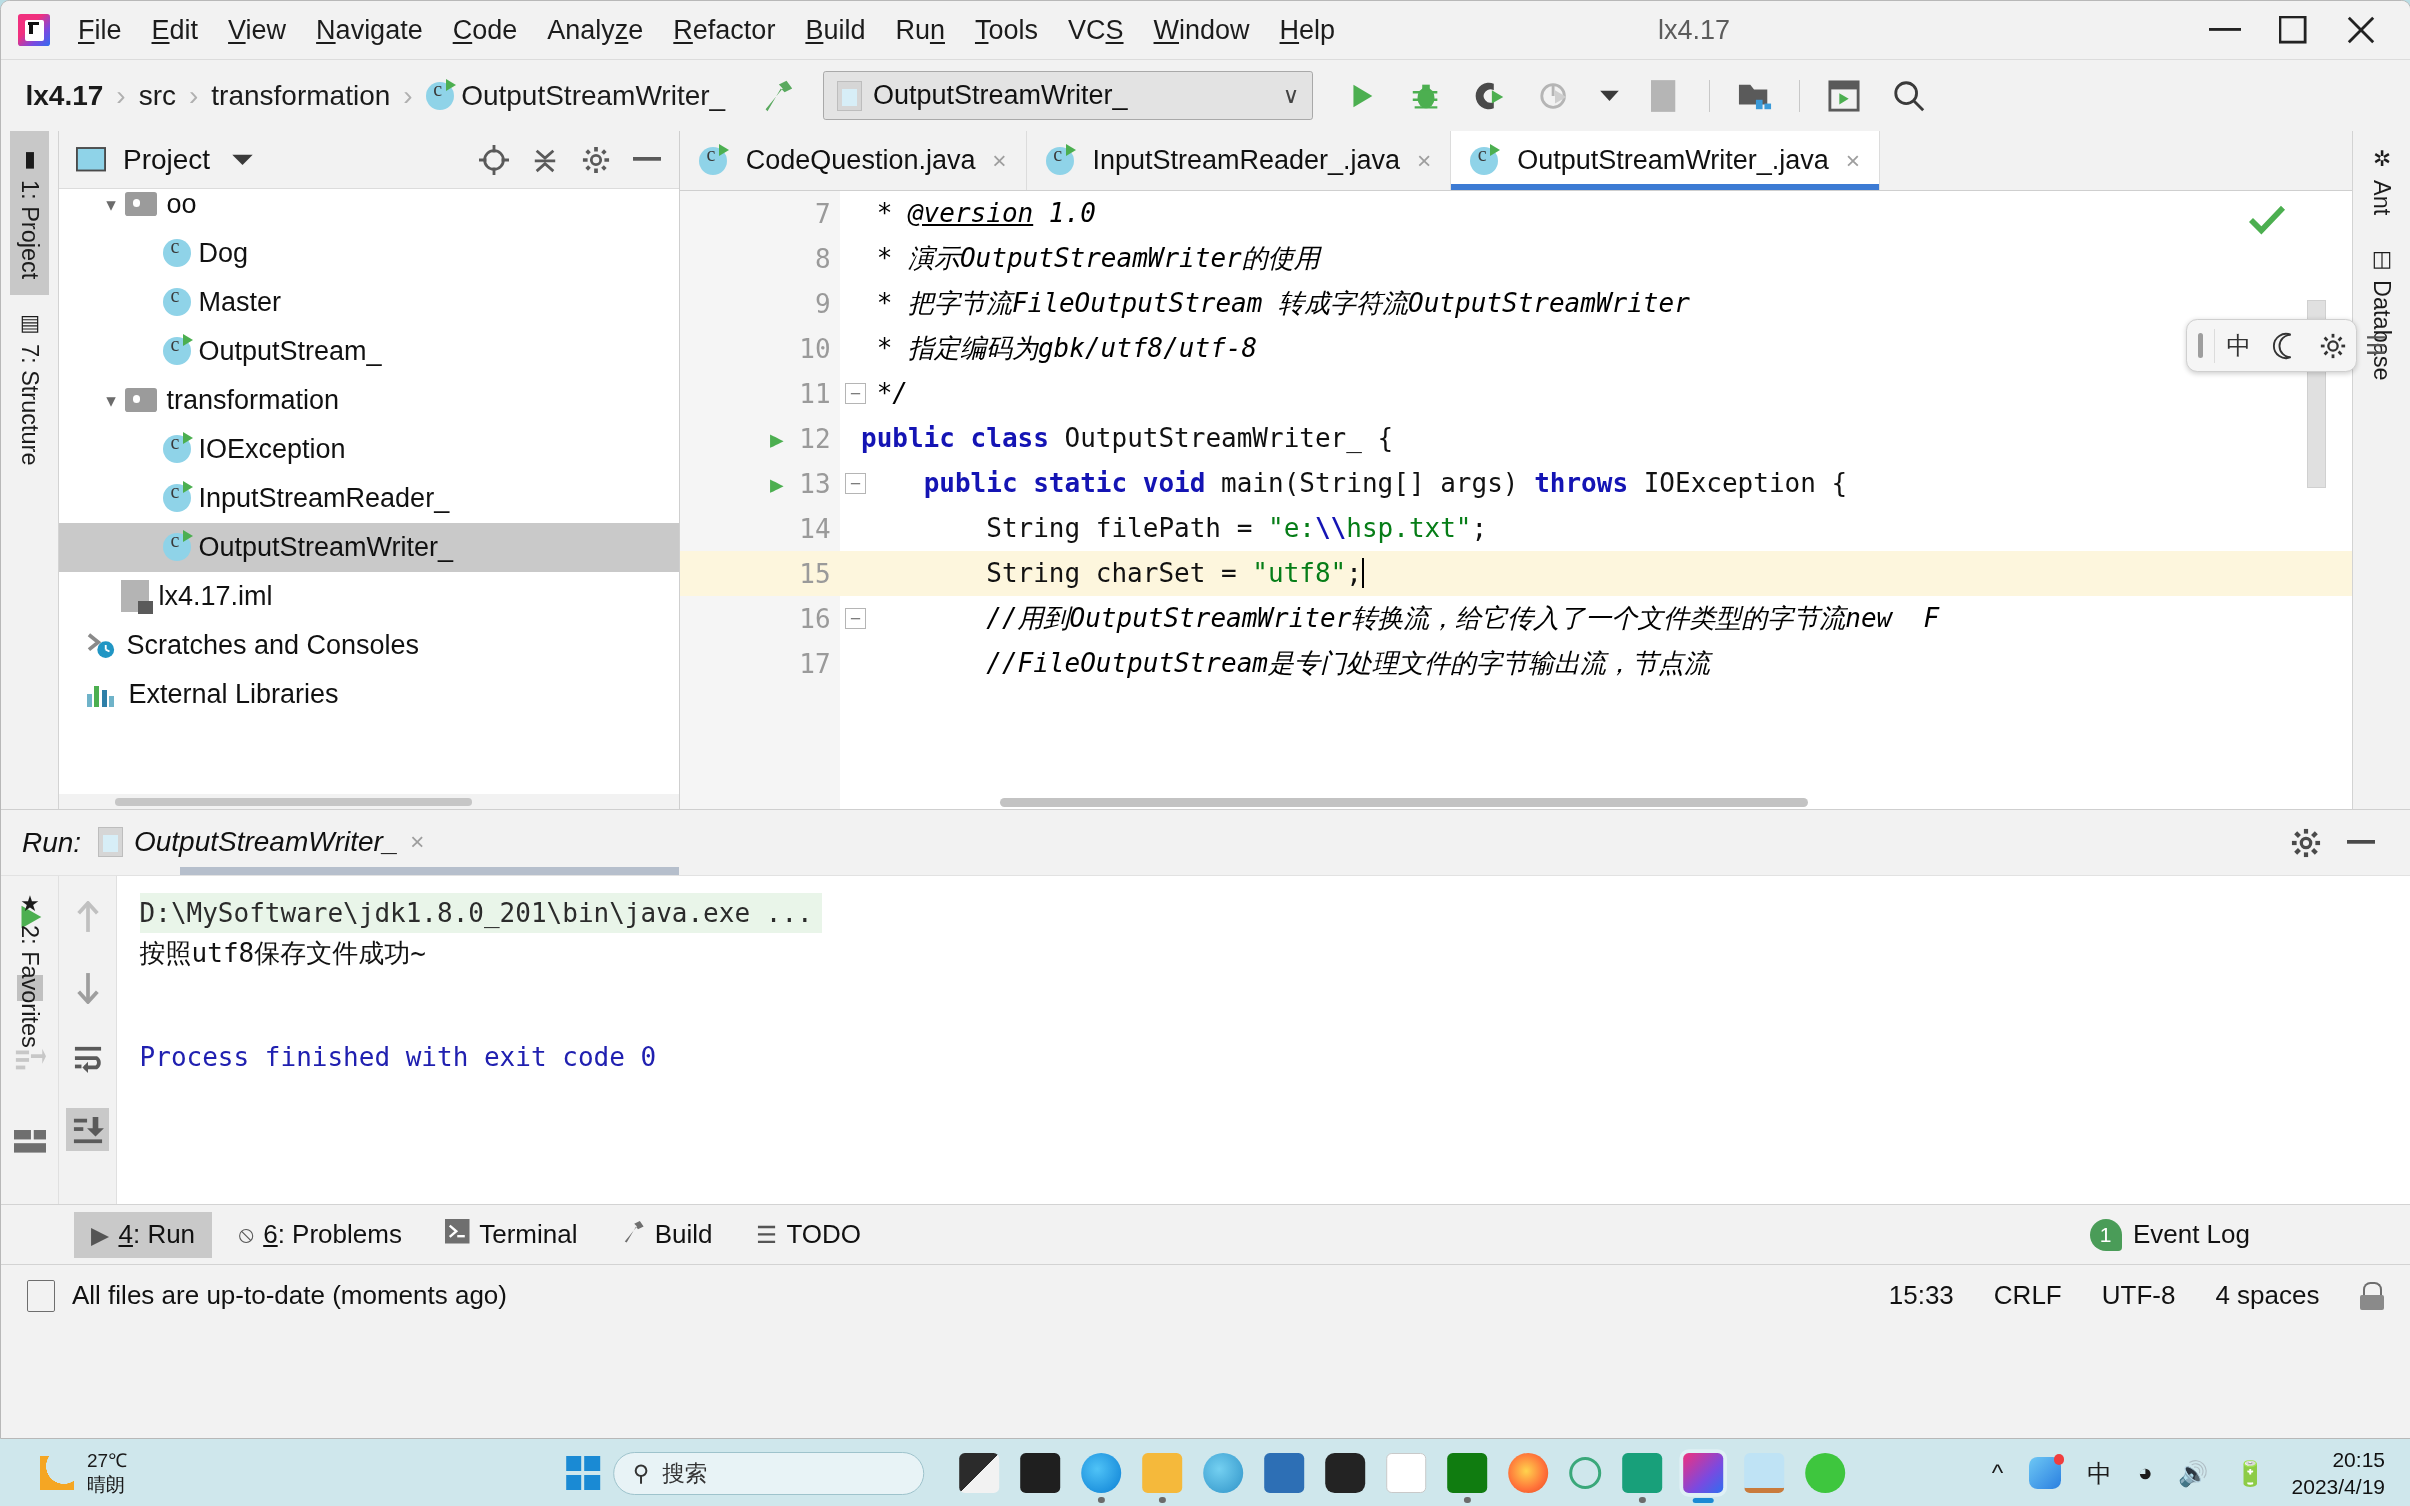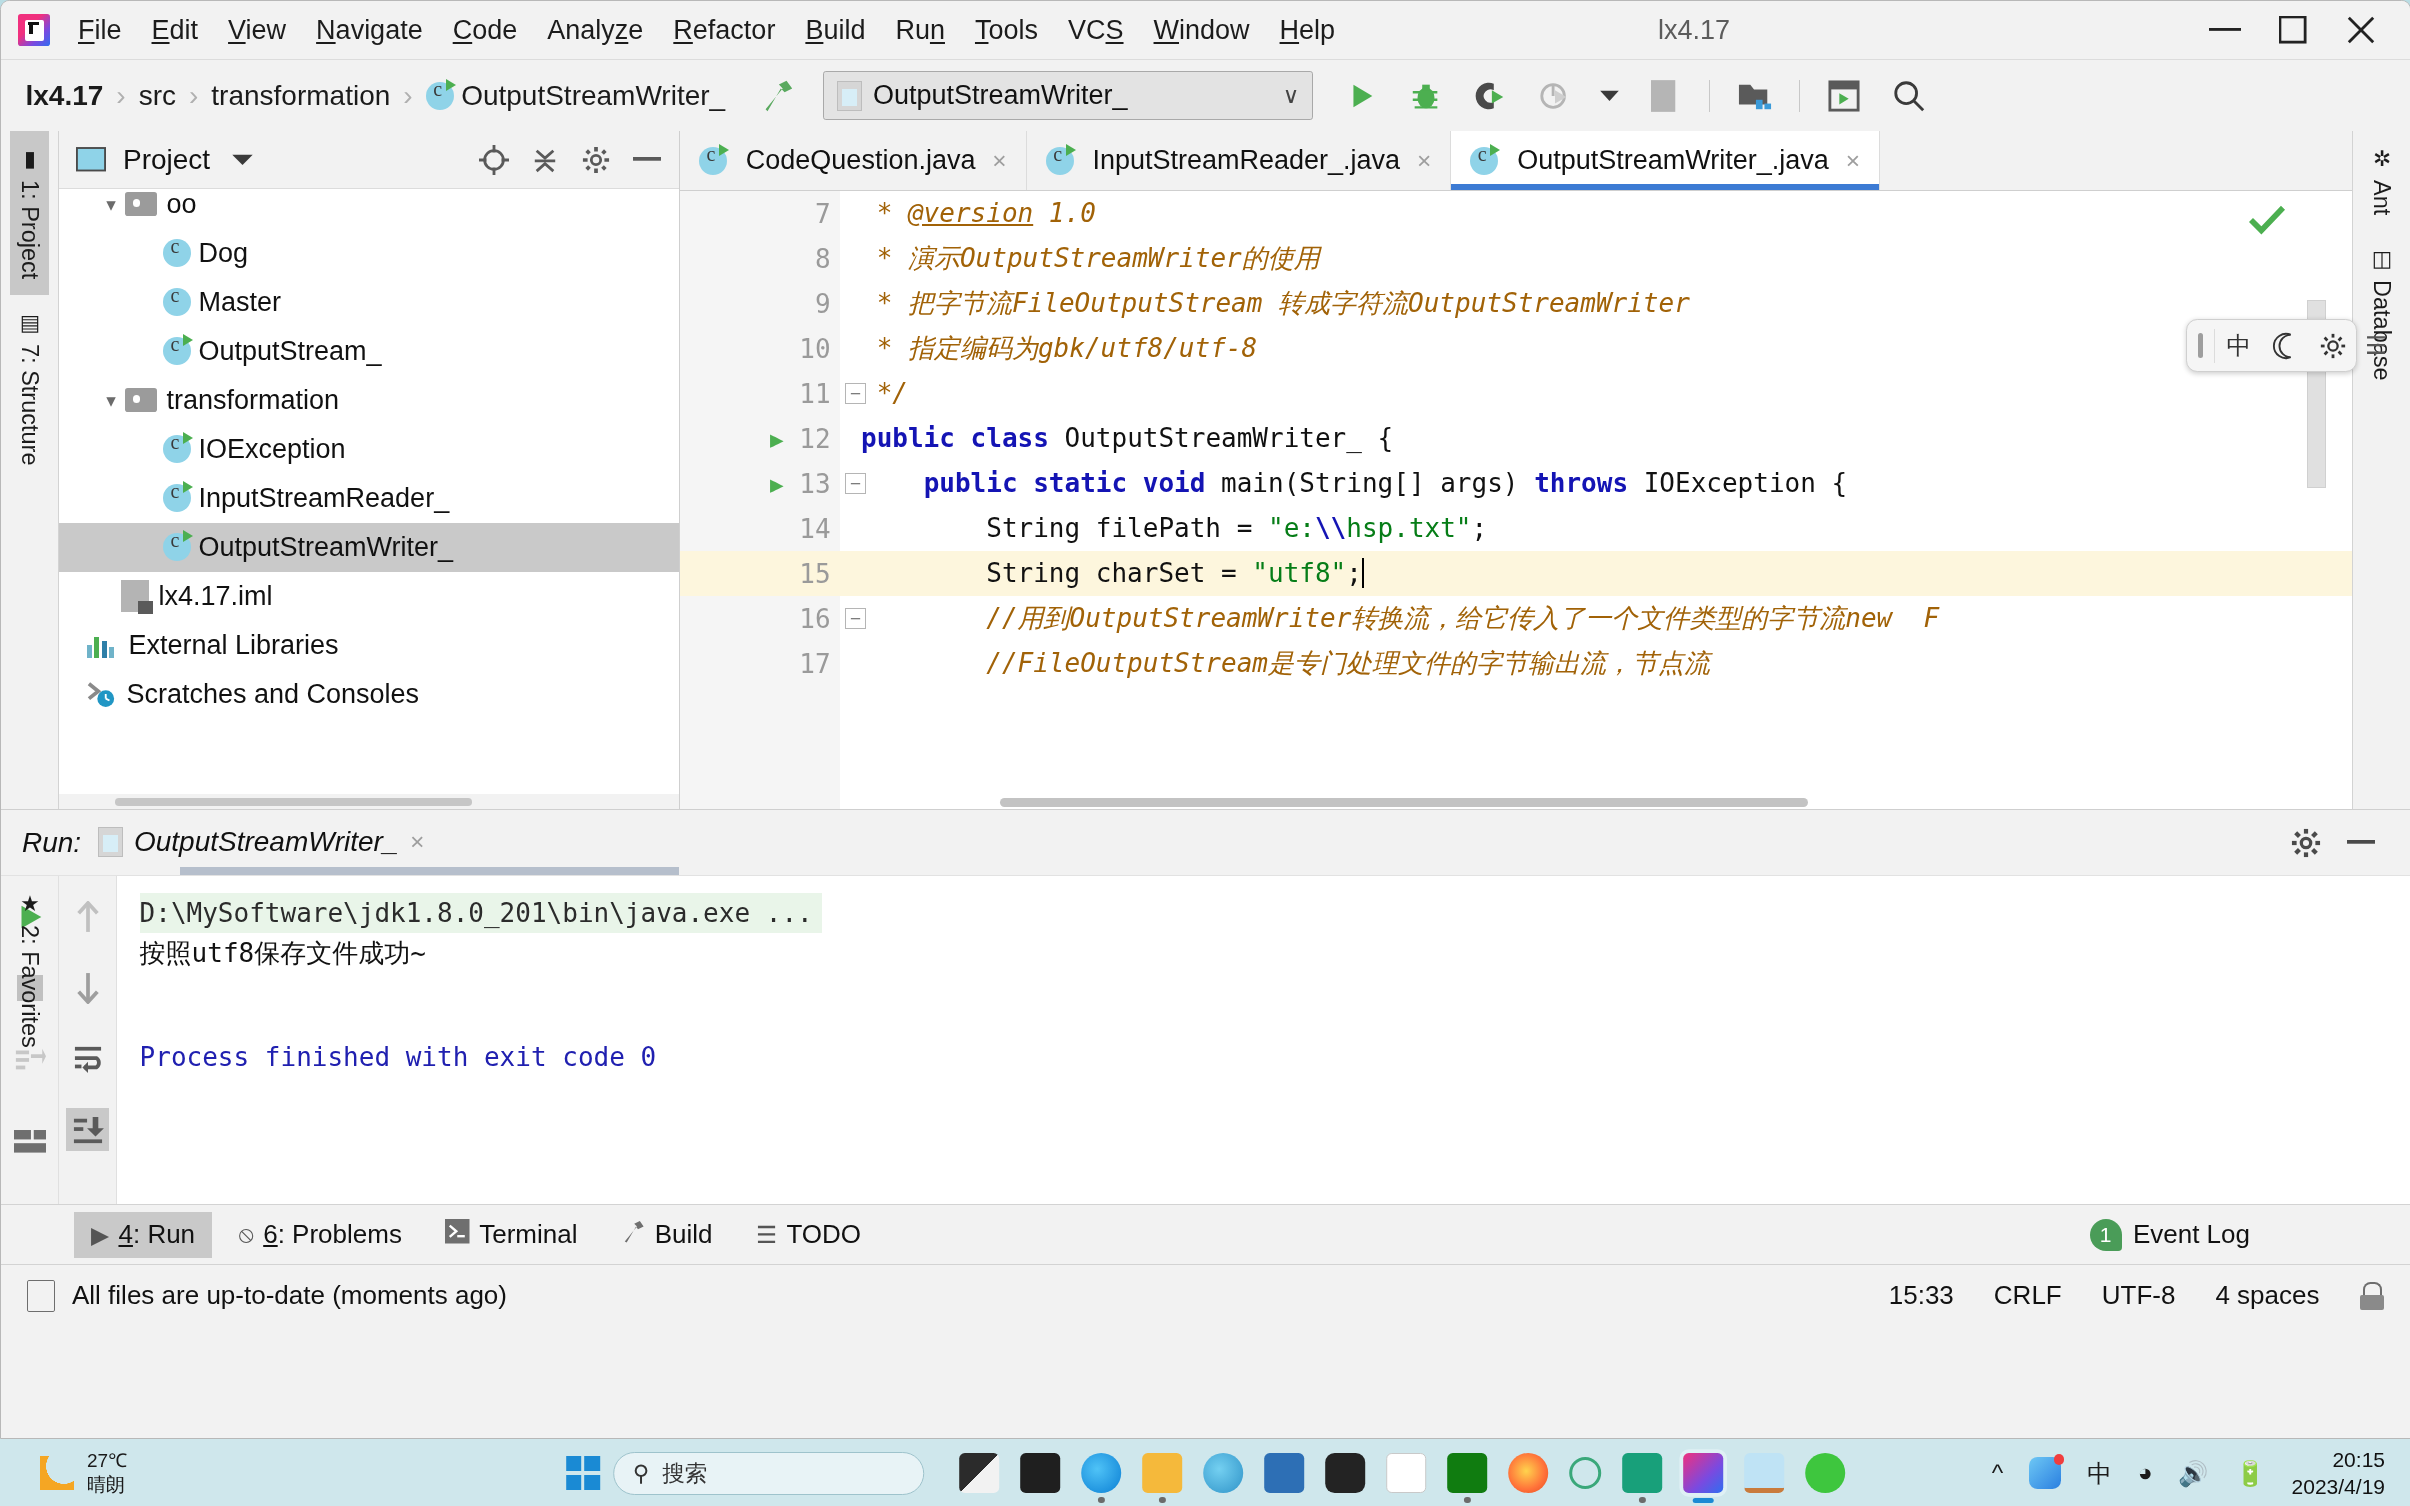--- a/index.html
+++ b/index.html
@@ -148,21 +148,21 @@
   .g-row .fold{position:absolute; right:-26px; width:21px;height:21px;border:0.9px solid #b5b5b5;background:#fff;
                color:#777;font-size:15px;display:flex;align-items:center;justify-content:center;}
   .g-row.hl { background:#fdf6dd; }
 
   .code { flex:1; position:relative; font-family:"DejaVu Sans Mono", monospace; font-size:26px; min-width:0;}
   .c-row { height:45px; line-height:45px; white-space:pre; padding-left: 21px; }
   .c-row.hl { background:#fdf6dd; }
   .kw { color:#1414b4; font-weight:bold; }
   .str { color:#067d17; }
   .esc { color:#1414b4; font-weight:bold;}
-  .cmt { color:#a16207; font-style:italic; }
+  .cmt { color:#000000; font-style:italic; }
   .cmt u { text-decoration:underline; }
   .plain { color:#111; }
   .caret { display:inline-block; width:1.9px; height:30px; background:#000; vertical-align:-5.6px; }
 
   .ed-check { position:absolute; right:66px; top:13px; color:#4caf50; font-size:34px; font-weight:bold;}
   .ed-scroll { position:absolute; right:26px; top:109px; width:19px; height:188px; background:#e0e0e0; border:0.9px solid #d0d0d0;}
   .code-hscroll{position:absolute;left:160px;bottom:0;height:13px;right:49px;}
   .code-hscroll:after{content:"";position:absolute;left:0;width:62%;top:1.9px;height:9.4px;background:#c3c3c3;border-radius:4.7px;}
 
   
@@ -481,38 +481,38 @@
         </div>
         <div class="trow sel" style="padding-left:104px">
           <span class="cls-ico run"></span>
           <span>OutputStreamWriter_</span>
         </div>
         <div class="trow" style="padding-left:62px">
           <span class="iml-ico"></span>
           <span>lx4.17.iml</span>
         </div>
         <div class="trow" style="padding-left:28px">
-          <span class="extlib">
-            <i style="height:13px;background:#6fb3c9"></i>
-              <i style="height:21px;background:#4caf50"></i>
-              <i style="height:17px;background:#2e7fa8"></i>
-              <i style="height:11.3px;background:#6fb3c9"></i>
-          </span>
-          <span>External Libraries</span>
-        </div>
-        <div class="trow" style="padding-left:28px">
           <span class="scr-ico">
             <svg width="30" height="28" viewBox="0 0 32 30">
                 <path d="M2 4 L12 12 L2 20" fill="none" stroke="#8a8a8a" stroke-width="4"></path>
                 <circle cx="20" cy="20" r="9" fill="#2196c4"></circle>
                 <line x1="20" y1="20" x2="20" y2="15" stroke="#fff" stroke-width="2"></line>
                 <line x1="20" y1="20" x2="24" y2="22" stroke="#fff" stroke-width="2"></line>
               </svg>
           </span>
           <span>Scratches and Consoles</span>
+        </div>
+        <div class="trow" style="padding-left:28px">
+          <span class="extlib">
+            <i style="height:13px;background:#6fb3c9"></i>
+              <i style="height:21px;background:#4caf50"></i>
+              <i style="height:17px;background:#2e7fa8"></i>
+              <i style="height:11.3px;background:#6fb3c9"></i>
+          </span>
+          <span>External Libraries</span>
         </div>
       </div>
       <div class="proj-scroll"></div>
     </div>
 
     <div class="editor">
       <div class="tabs">
         <div class="tab">
           <span class="cls-ico run"></span>
           <span>CodeQuestion.java</span>

